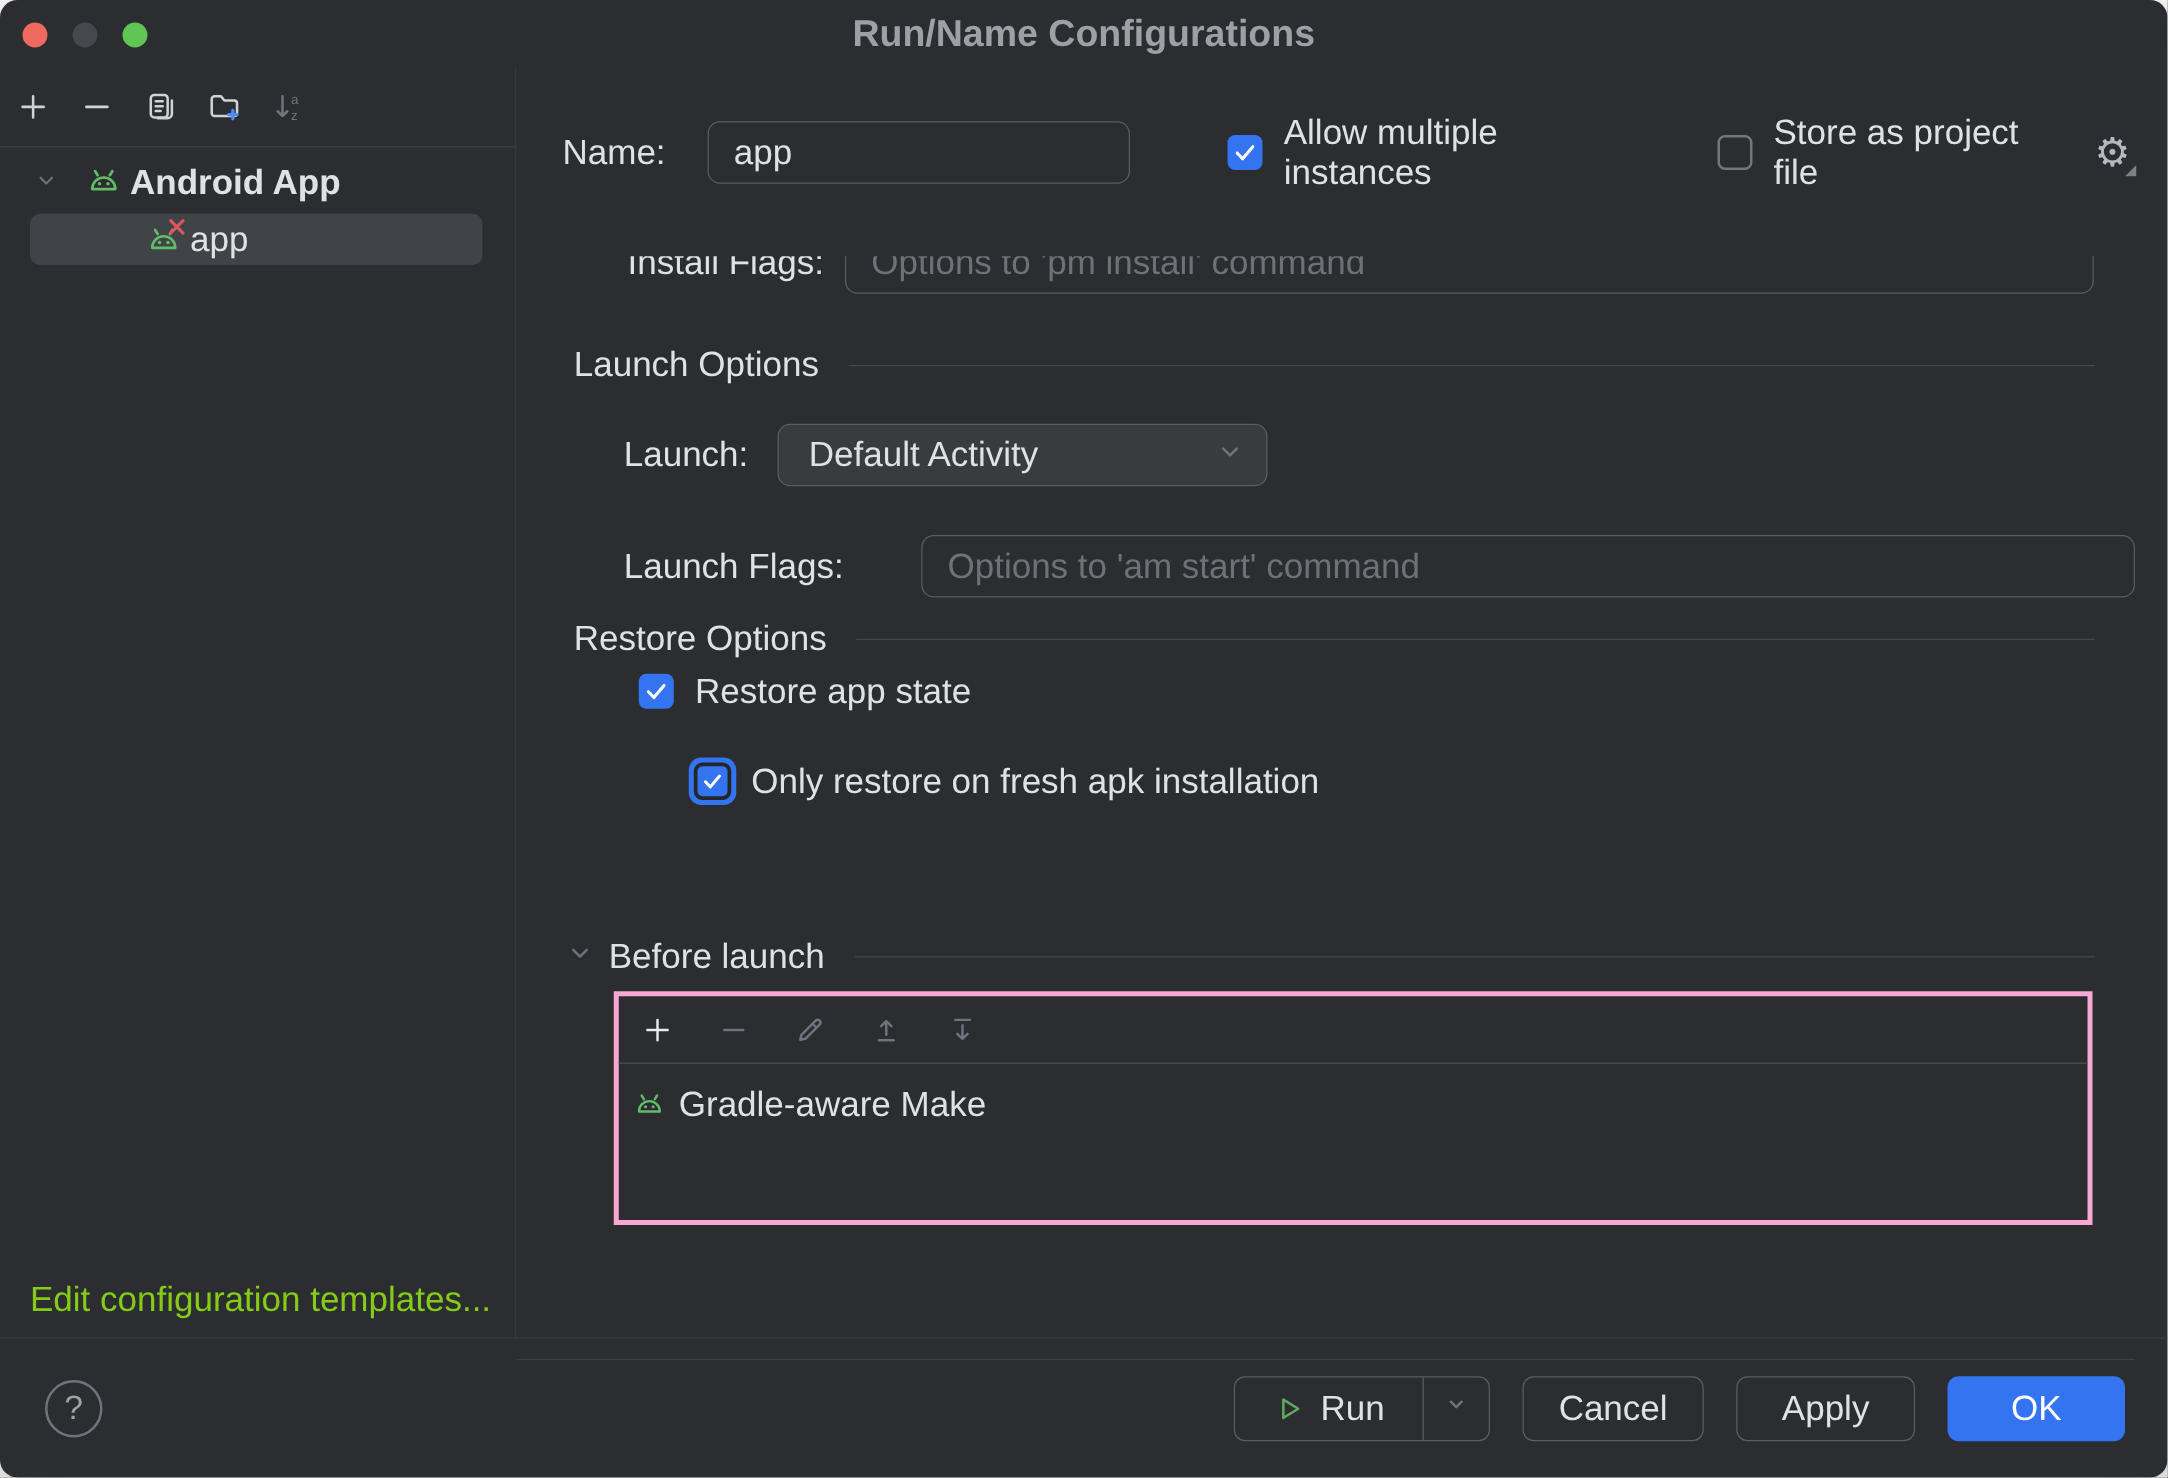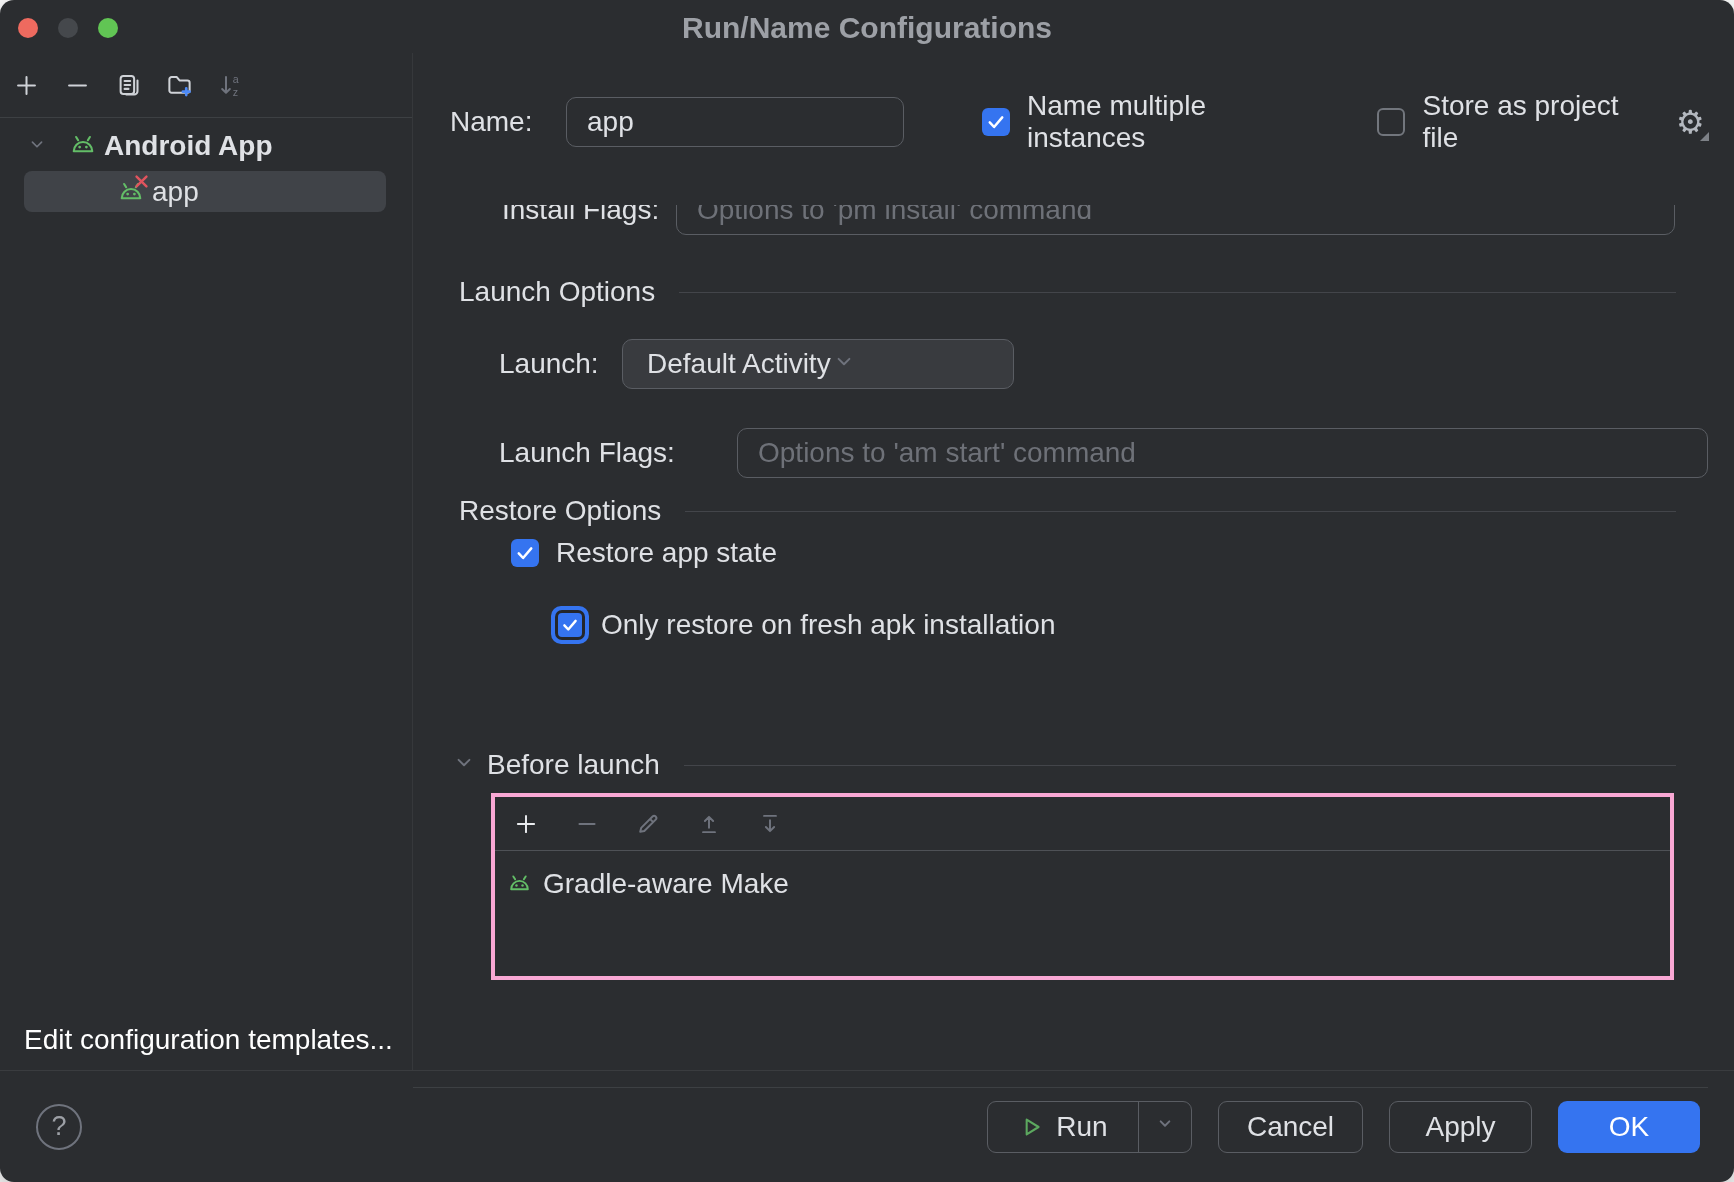--- a/index.html
+++ b/index.html
@@ -28,21 +28,21 @@
   .tree{margin-top:7px;}
   .tree-group{height:41px;display:flex;align-items:center;padding-left:26px;}
   .tree-chev svg{width:22px;height:22px;}
   .and-ic{width:30px;height:30px;margin-left:20px;}
   .tree-group-label{font-weight:bold;margin-left:6px;}
   .tree-item{margin:5px 26px 0 24px;height:41px;border-radius:8px;background:#404348;display:flex;align-items:center;padding-left:92px;}
   .app-ic{position:relative;width:32px;height:32px;}
   .app-ic svg.base{width:30px;height:30px;position:absolute;left:0;bottom:0;}
   .app-ic svg.err{width:17px;height:17px;position:absolute;right:-2px;top:-3px;}
   .tree-item-label{margin-left:4px;}
-  .edit-templates{position:absolute;left:24px;bottom:14px;color:#ffffff;cursor:pointer;text-decoration:none;}
+  .edit-templates{position:absolute;left:24px;bottom:14px;color:#84cc16;cursor:pointer;text-decoration:none;}
   
   .content{flex:1;position:relative;min-width:0;}
   .name-row{display:flex;align-items:center;margin:44px 26px 0 37px;height:50px;}
   .flabel{color:#dfe1e5;}
   .name-row .flabel{width:116px;flex-shrink:0;}
   .tfield{background:transparent;border:1px solid #5a5d63;border-radius:10px;height:50px;box-sizing:border-box;
     color:#dfe1e5;font-size:28px;font-family:"Liberation Sans",sans-serif;padding:0 20px;outline:none;}
   .tfield::placeholder{color:#6e7178;opacity:1;}
   .name-input{width:338px;}
   .cb-row{display:flex;align-items:center;gap:17px;cursor:default;}
@@ -62,21 +62,21 @@
   .frow{display:flex;align-items:center;}
   .r-install{height:50px;}
   .r-install .flabel{margin-left:89px;width:174px;flex-shrink:0;}
   .install-input{width:999px;}
   .section-h{display:flex;align-items:center;margin:39px 32px 0 46px;height:36px;gap:24px;}
   .section-h.restore{margin-top:15px;}
   .section-rule{flex:1;height:1px;background:#43454a;}
   .r-launch{margin-top:29px;height:50px;}
   .r-launch .flabel{margin-left:86px;width:123px;flex-shrink:0;}
   .select{width:392px;height:50px;border:1px solid #5a5d63;border-radius:10px;background:#393b3f;
-    display:flex;align-items:center;padding:0 16px 0 24px;box-sizing:border-box;cursor:default;}
+    display:flex;align-items:center;justify-content:space-between;padding:0 16px 0 24px;box-sizing:border-box;cursor:default;}
   .chev-sm svg{width:26px;height:26px;}
   .r-lflags{margin-top:39px;height:50px;gap:40px;}
   .r-lflags .flabel{margin-left:86px;width:198px;flex-shrink:0;}
   .lflags-input{width:978px;}
   .r-restorecb{height:48px;margin-left:98px;gap:17px;}
   .r-combo{margin-top:21px;margin-left:142px;height:49px;}
   .combo{width:918px;height:49px;border:1px solid #5a5d63;border-radius:10px;display:flex;align-items:center;box-sizing:border-box;cursor:default;}
   .combo-text{flex:1;padding-left:18px;}
   .combo-chev{width:50px;align-self:stretch;border-left:1px solid #5a5d63;display:flex;align-items:center;justify-content:center;}
   .more-btn{margin-left:15px;width:55px;height:49px;border:1px solid #5a5d63;border-radius:10px;box-sizing:border-box;
@@ -199,21 +199,21 @@
 
       <div class="name-row">
         <span class="flabel">Name:</span>
         <input class="tfield name-input" readonly="" value="app" style="">
         <div class="cb-row allow">
           <span class="checkbox checked">
             <svg viewBox="0 0 24 24">
                 <path d="M4.5 12.5l5.2 5.5L19.5 6.5" fill="none" stroke="#ffffff" stroke-width="3" stroke-linecap="round" stroke-linejoin="round"></path>
               </svg>
           </span>
-          <span>Name multiple instances</span>
+          <span>Allow multiple instances</span>
         </div>
         <div class="cb-row store">
           <span class="checkbox">
             
           </span>
           <span>Store as project file</span>
         </div>
         <span class="gear-wrap">
           <span class="gear-glyph">⚙</span>
           <span class="gear-tri"></span>

